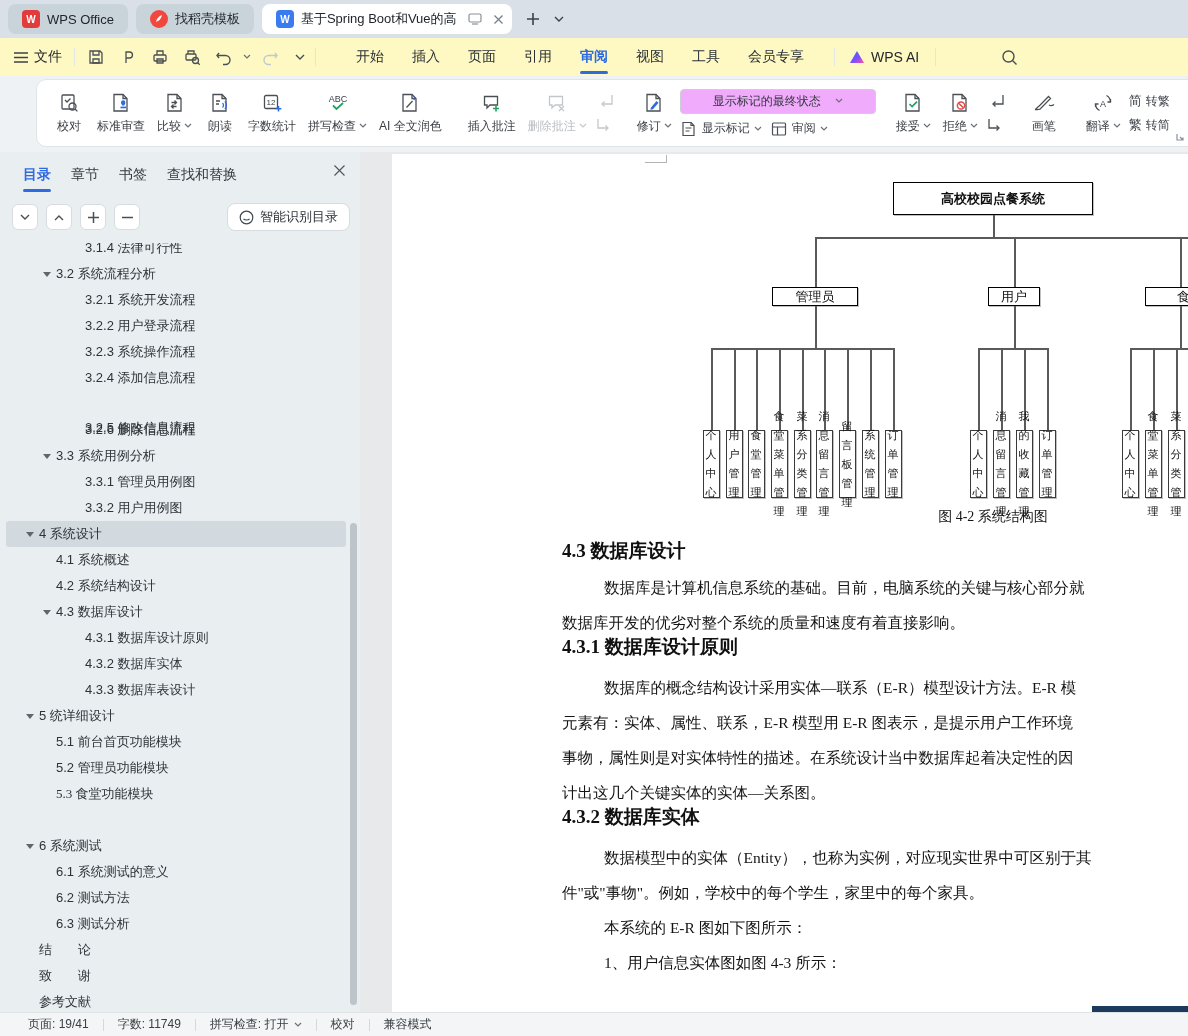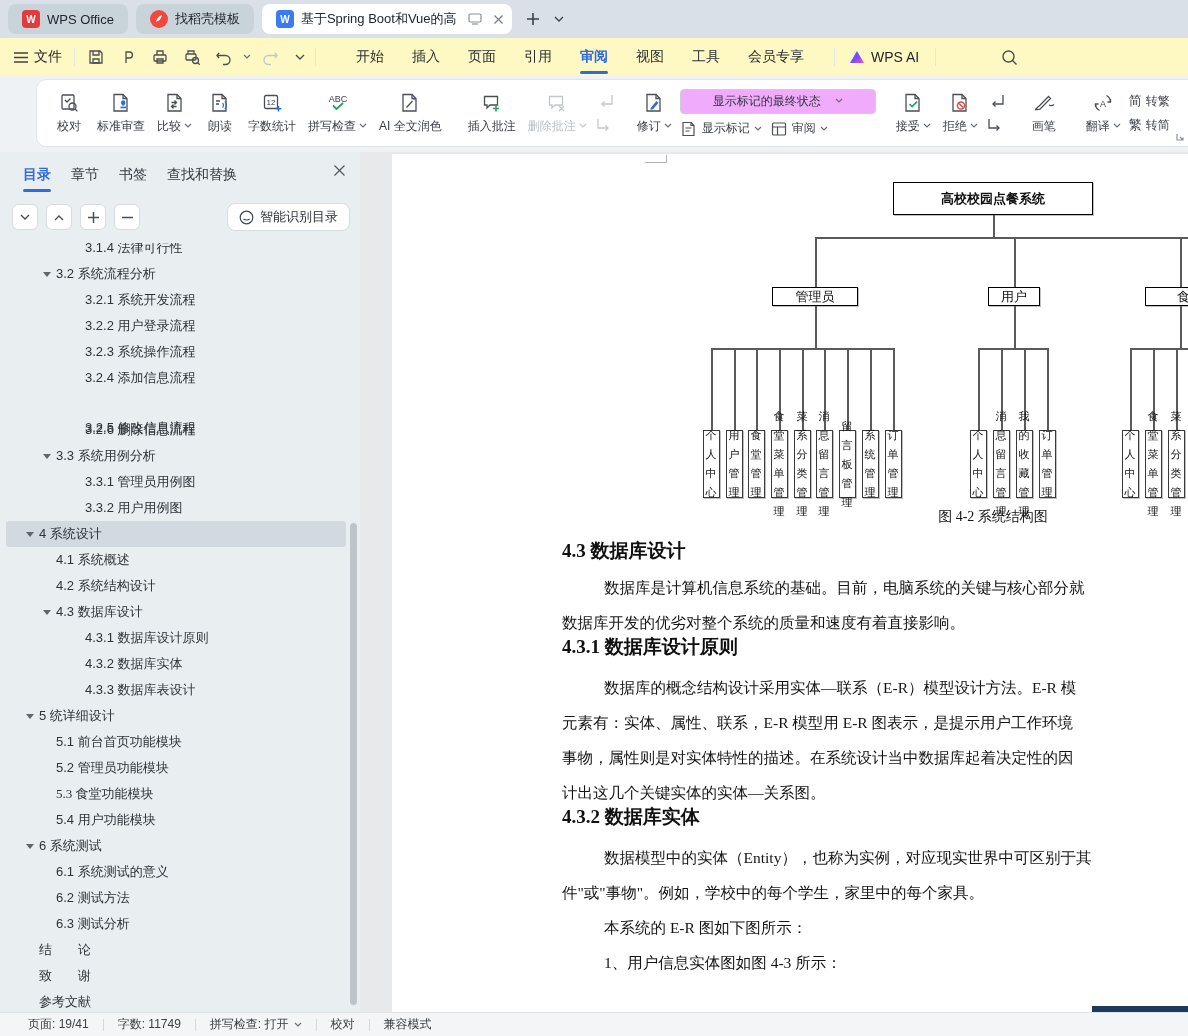--- a/index.html
+++ b/index.html
@@ -649,24 +649,20 @@
         <span>5.1 前台首页功能模块</span>
       </div>
       <div class="tocrow" style="top: 512px; padding-left: 37px;">
         <span class="tocsp"></span>
         <span>5.2 管理员功能模块</span>
       </div>
       <div class="tocrow" style="top: 538px; padding-left: 37px; font-family: Liberation Serif, serif;">
         <span class="tocsp"></span>
         <span>5.3 食堂功能模块</span>
       </div>
-      <div class="tocrow" style="top: 564px; padding-left: 37px;">
-        <span class="tocsp"></span>
-        <span>5.4 用户功能模块</span>
-      </div>
       <div class="tocrow" style="top: 590px; padding-left: 20px;">
         <span class="tri"></span>
         <span>6 系统测试</span>
       </div>
       <div class="tocrow" style="top: 616px; padding-left: 37px;">
         <span class="tocsp"></span>
         <span>6.1 系统测试的意义</span>
       </div>
       <div class="tocrow" style="top: 642px; padding-left: 37px;">
         <span class="tocsp"></span>

